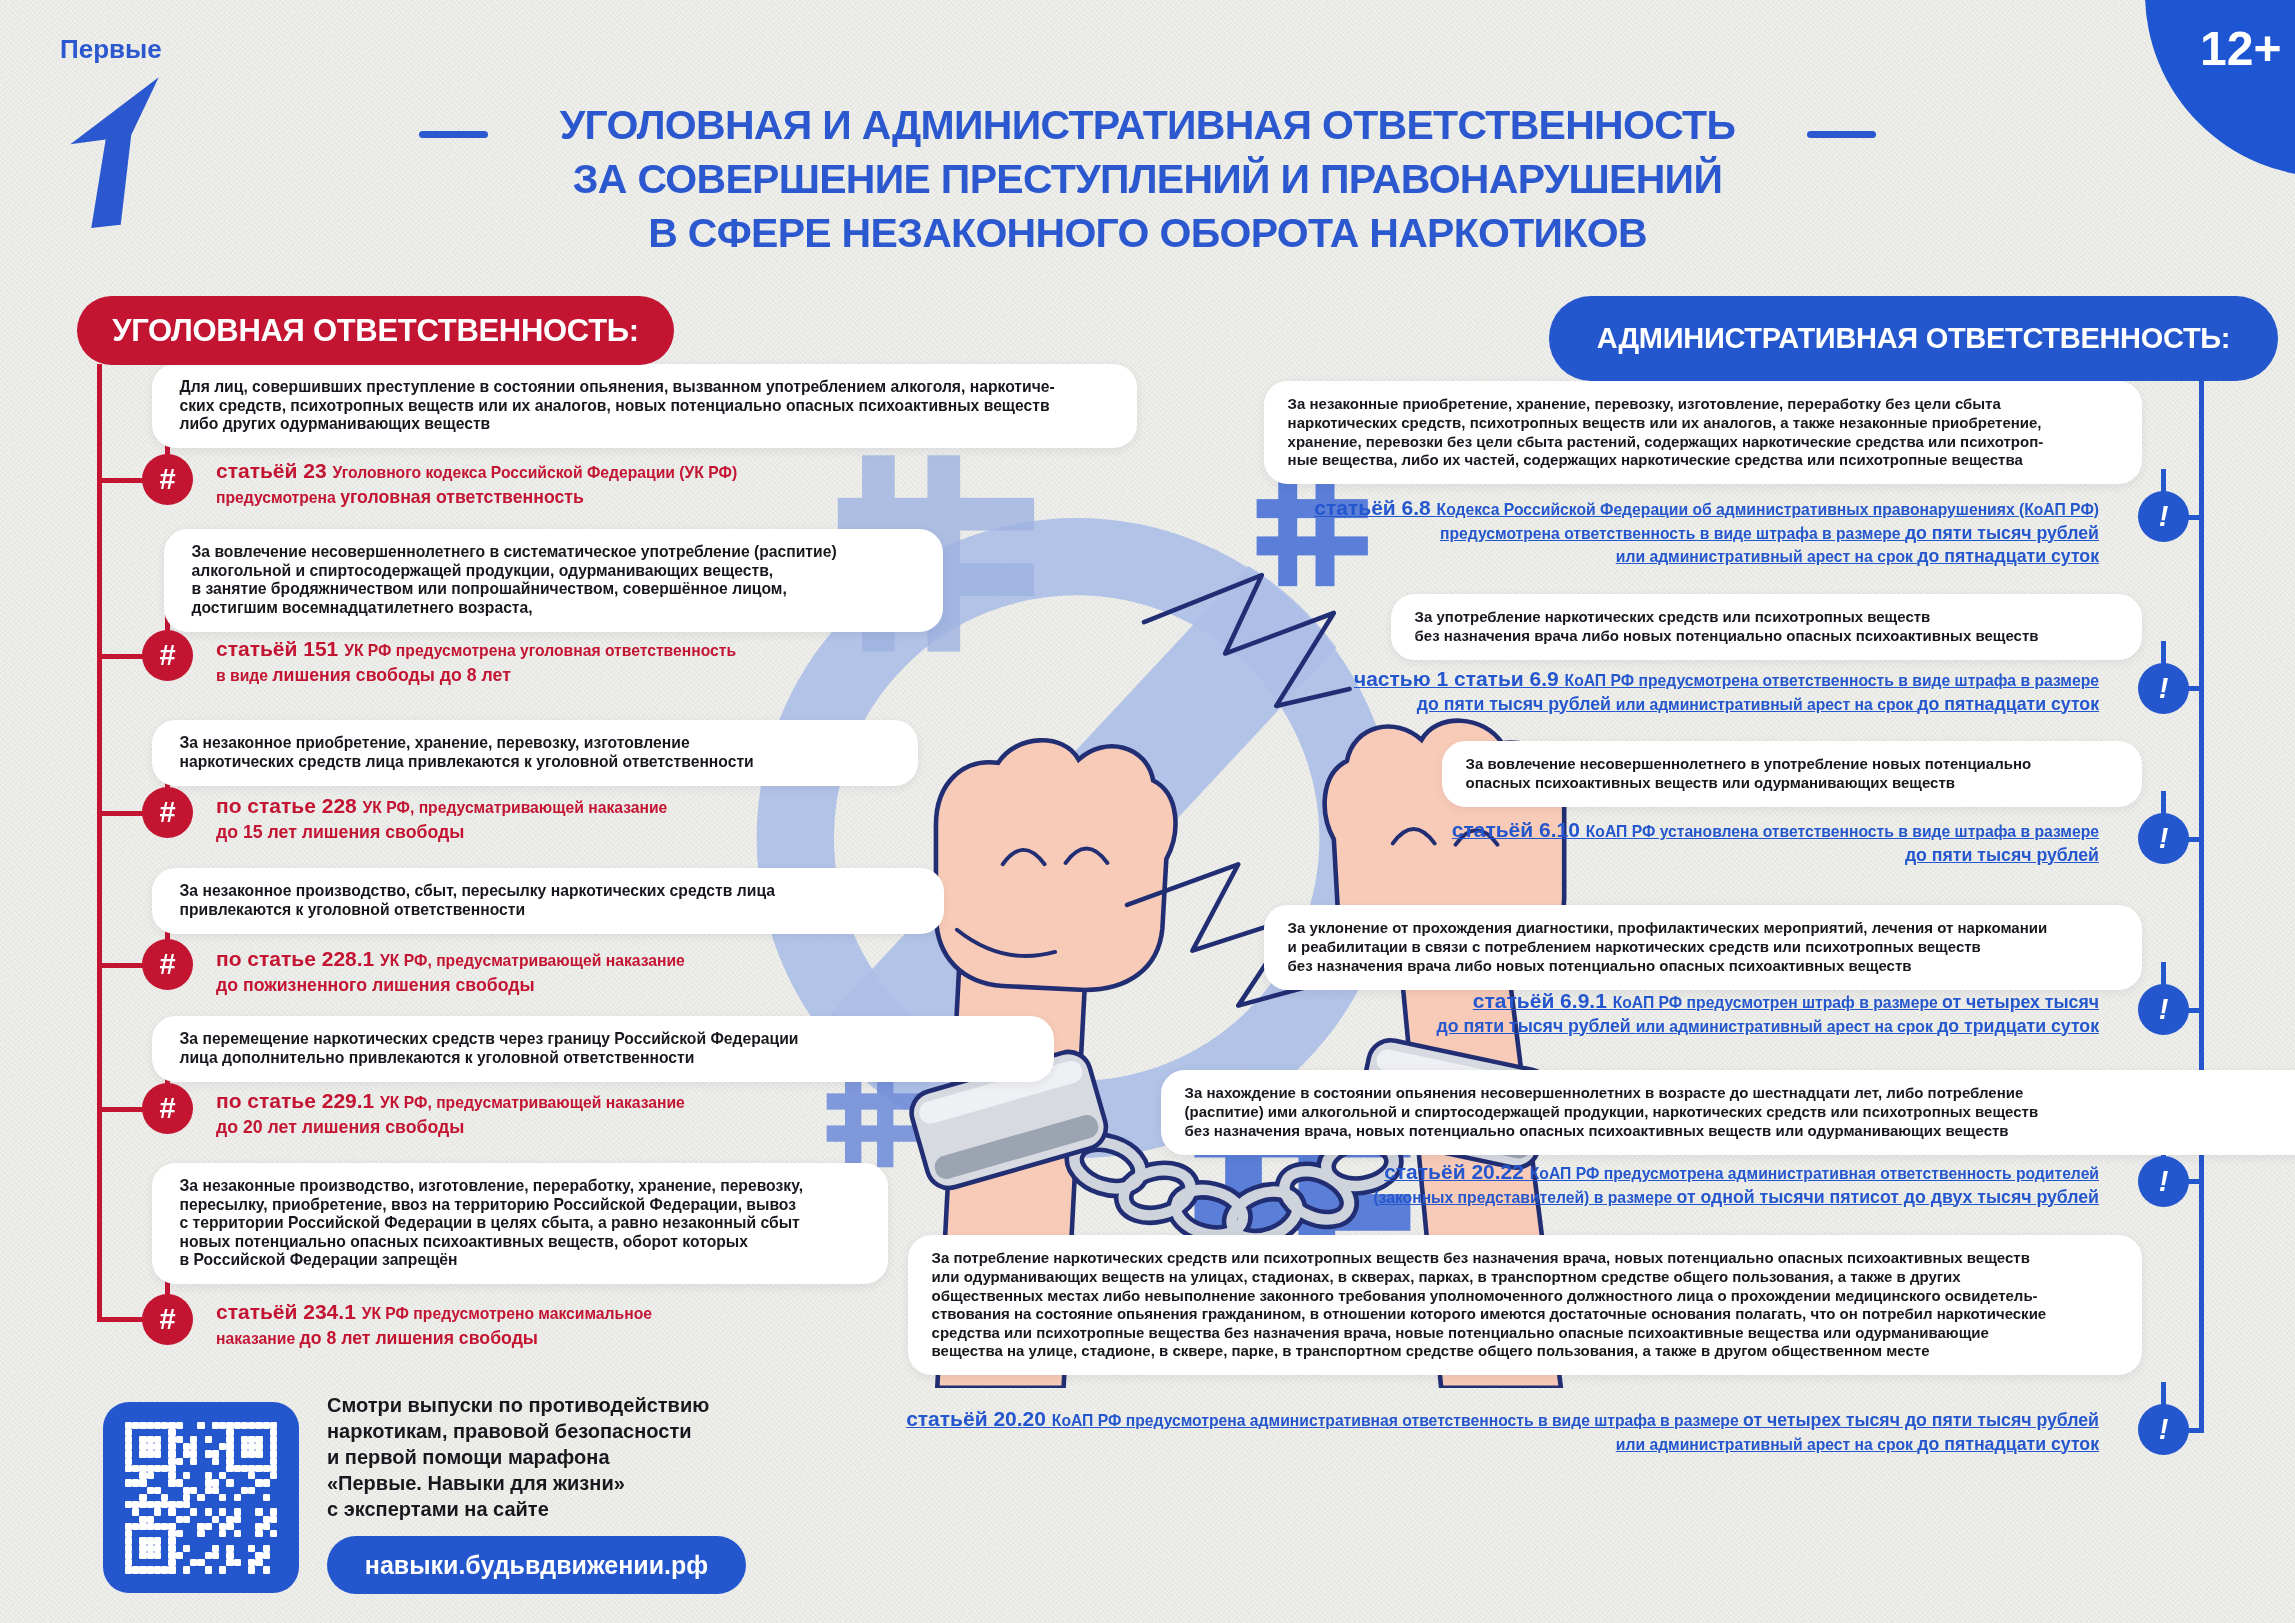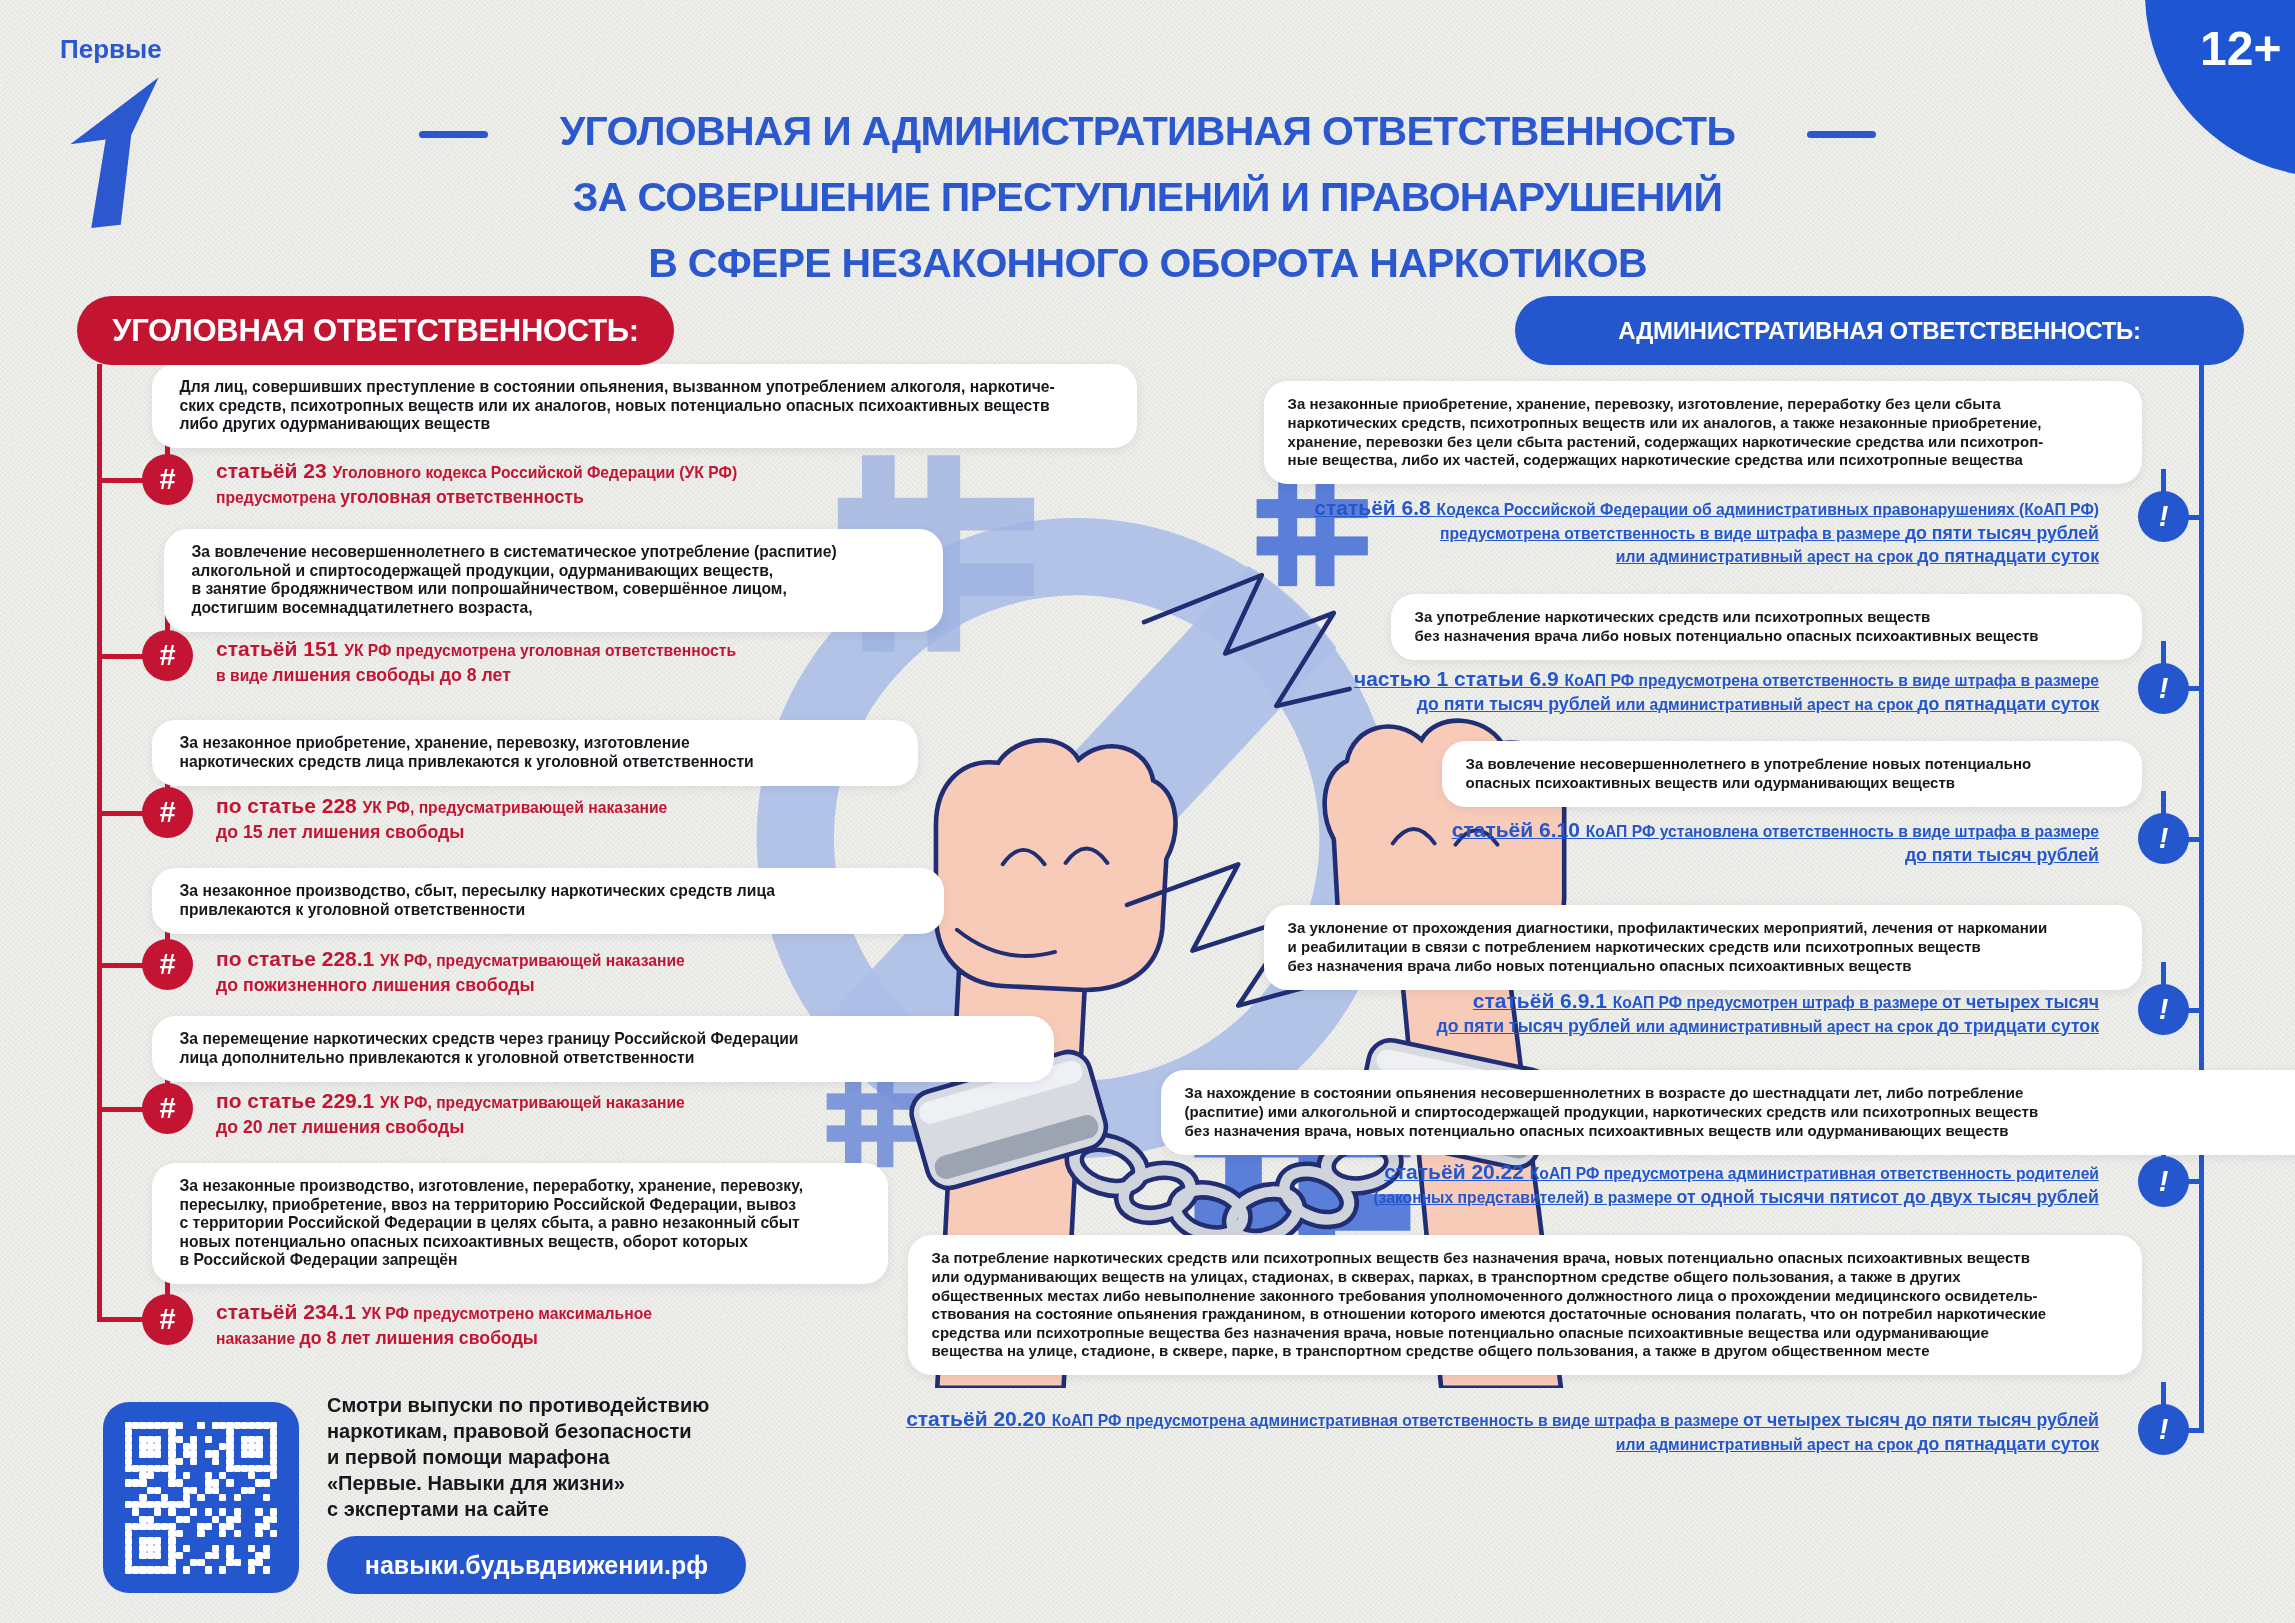--- a/index.html
+++ b/index.html
@@ -11,27 +11,27 @@
       repeating-linear-gradient(43deg, rgba(0,0,0,0.018) 0 1.3px, rgba(255,255,255,0) 1.3px 3.9px),
       repeating-linear-gradient(-47deg, rgba(255,255,255,0.5) 0 0.7px, rgba(0,0,0,0) 0.7px 3.3px),
       #EAEAE7;
   }
   
   .brand-text { position:absolute; left:60px; top:34px; font-size:26px; font-weight:800; color:#2B58CF; letter-spacing:0; }
   .brand-arrow { position:absolute; left:69px; top:76px; width:93px; height:156px; }
   .age-badge { position:absolute; left:2145px; top:-191px; width:368px; height:368px; border-radius:50%; background:#1D55D3; }
   .age-text { position:absolute; left:2200px; top:21px; font-size:48px; font-weight:800; color:#fff; }
   .title { position:absolute; left:0; right:0; top:98px; text-align:center; color:#2B58CF; font-weight:800;
-           font-size:41px; line-height:66px; letter-spacing:-0.7px; white-space:pre-line; }
+           font-size:41px; line-height:54px; letter-spacing:-0.7px; white-space:pre-line; }
   .dash { position:absolute; top:131px; width:69px; height:7.2px; border-radius:3.9px; background:#2B58CF; }
   .dash-l { left:419px; } .dash-r { left:1807px; }
   
   .pill { position:absolute; border-radius:42px; color:#fff; font-weight:800; display:flex; align-items:center; justify-content:center; z-index:4; letter-spacing:-0.3px;}
   .pill-left  { left:77px;  top:296px; width:597px;  height:69px; background:#C31432; font-size:31px; }
-  .pill-right { left:1515px; top:296px; width:729px; height:69px; background:#2456CE; font-size:24px; }
+  .pill-right { left:1549px; top:296px; width:729px; height:85px; background:#2456CE; font-size:29px; }
   
   .vline,.hline,.stem { position:absolute; z-index:1; }
   .red  { background:#C31432; } .blue { background:#2456CE; }
   .vline-left  { left:97px;  top:364px; width:4.6px; height:955px; }
   .vline-right { left:2199px; top:364px; width:4.6px; height:1068px; }
   .hline { height:4.6px; } .stem { width:4.6px; }
   
   .card { position:absolute; background:#fff; border-radius:23.6px; color:#17181D; font-weight:700;
           white-space:pre-line; z-index:2; box-shadow:0 2.6px 9.2px rgba(40,40,70,0.08); }
   .card-l { font-size:15.7px; line-height:1.18; padding:14.4px 27.5px; }

